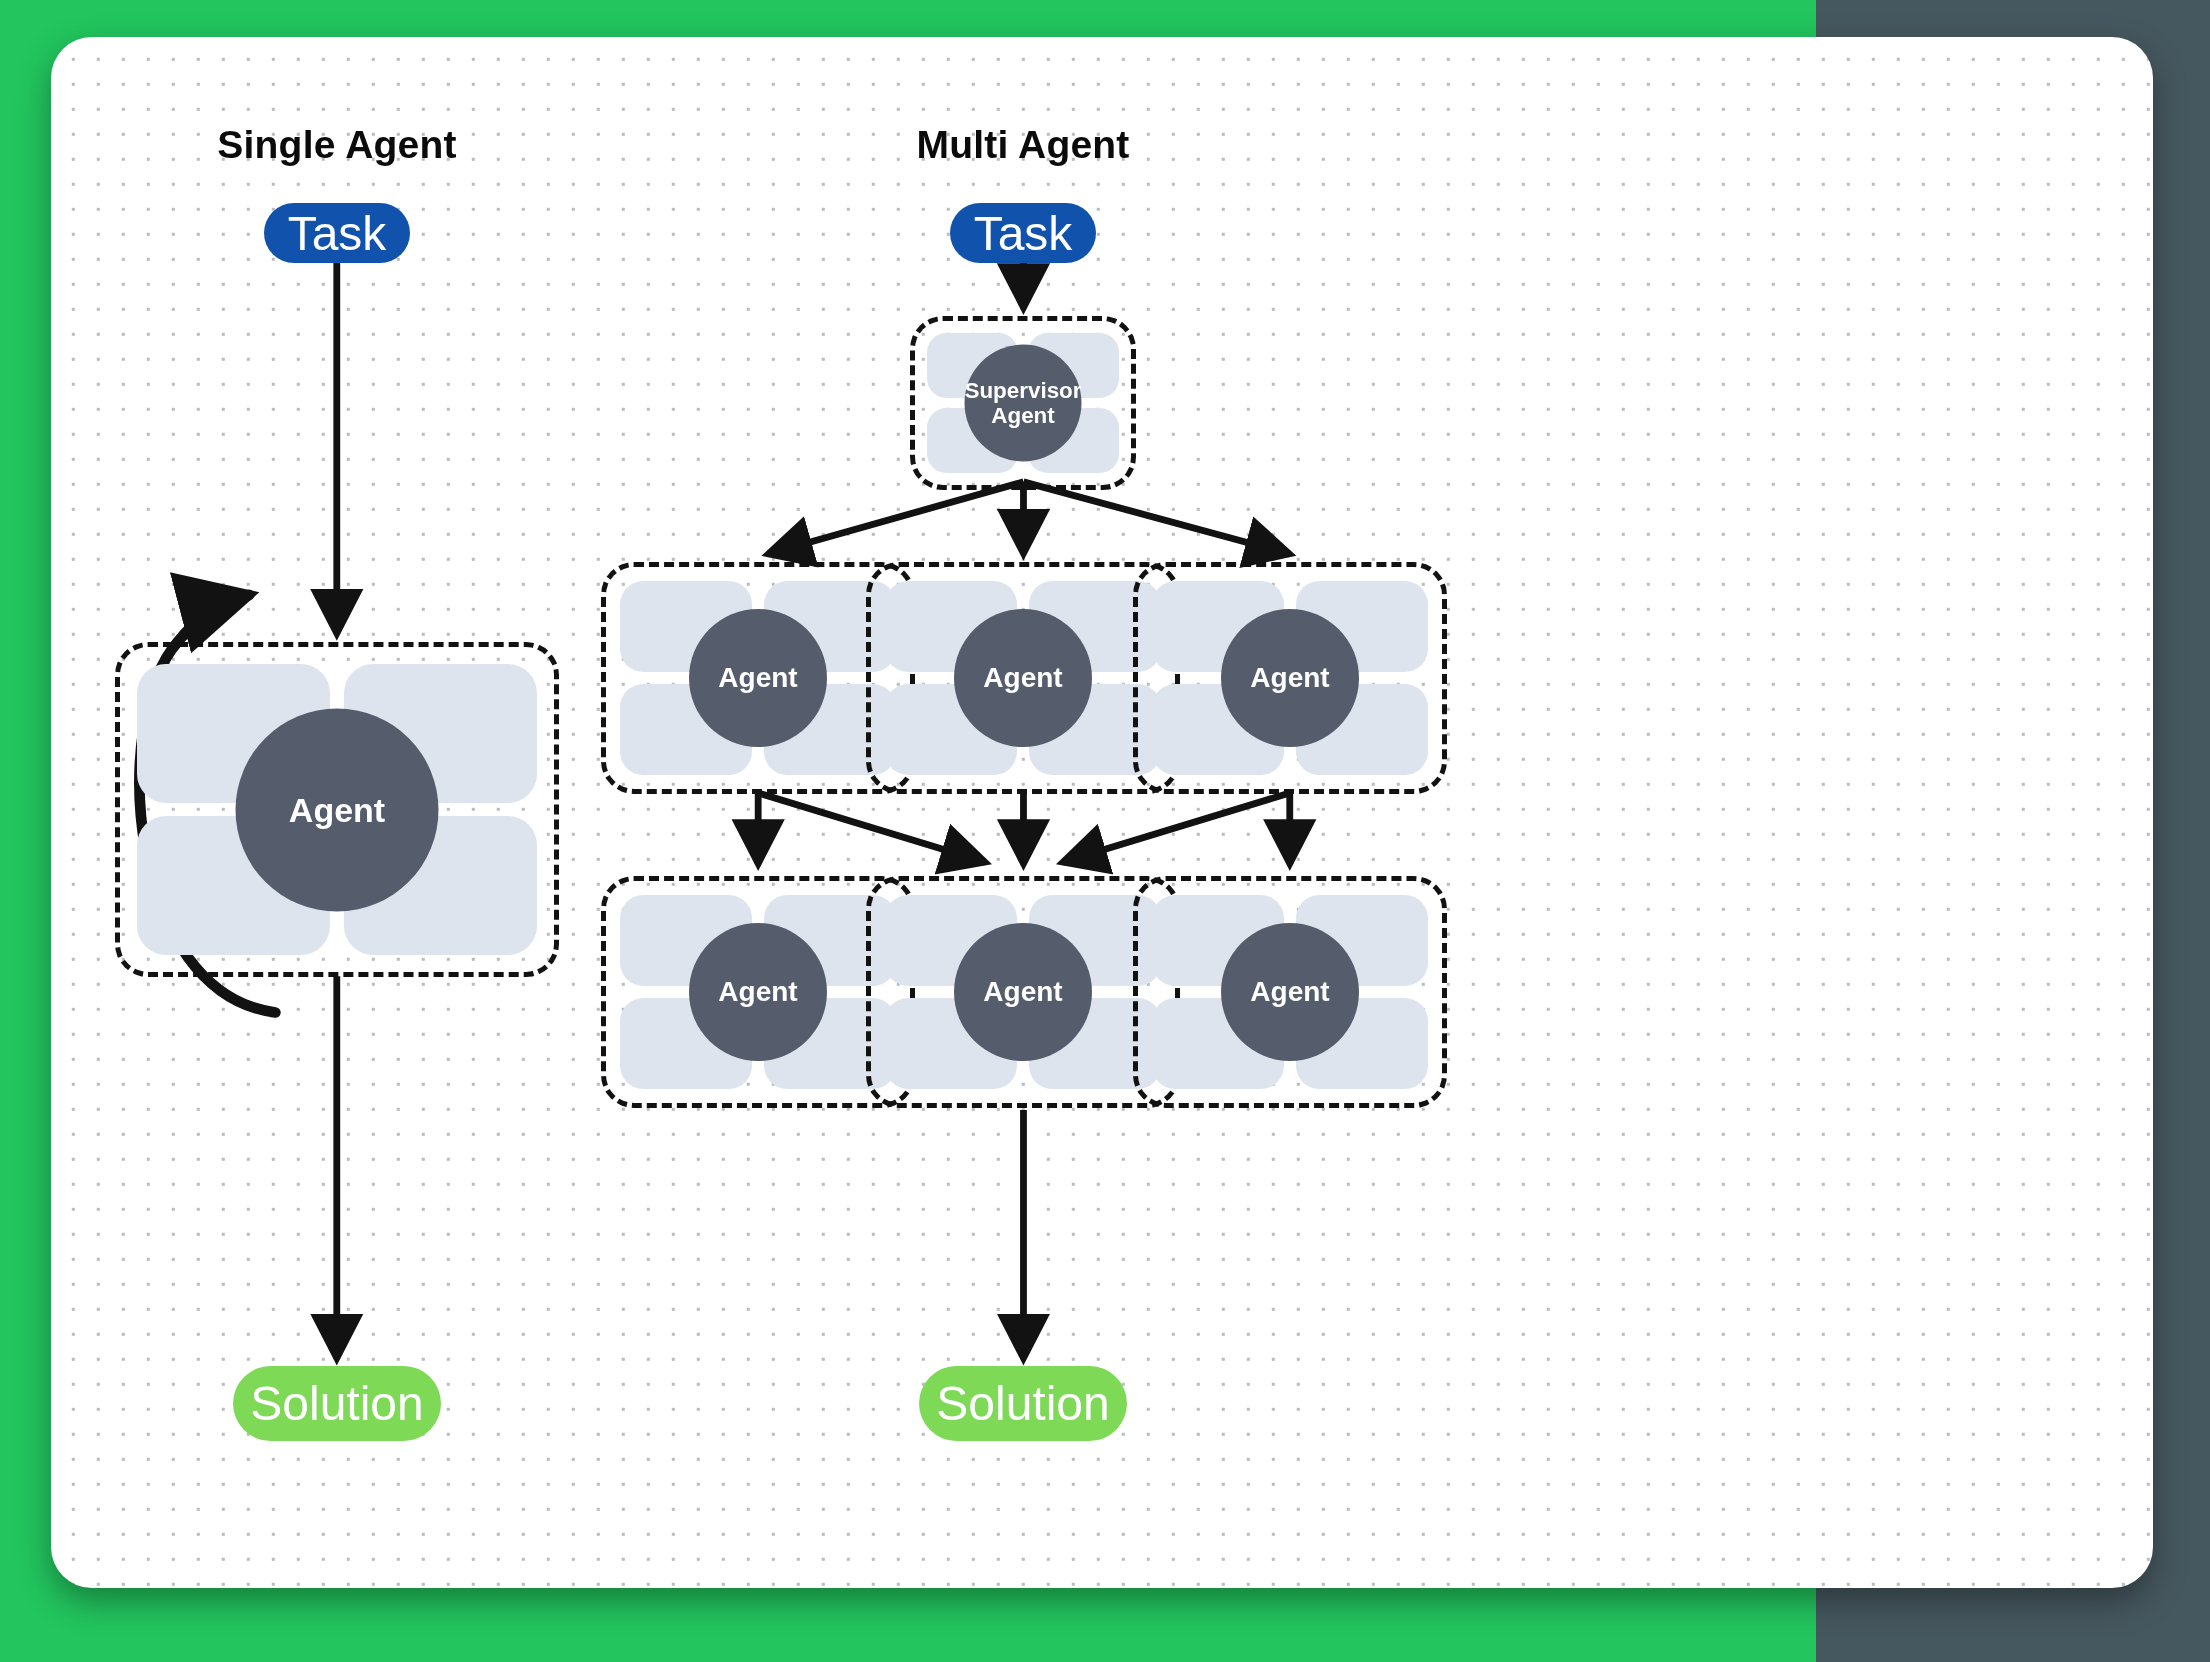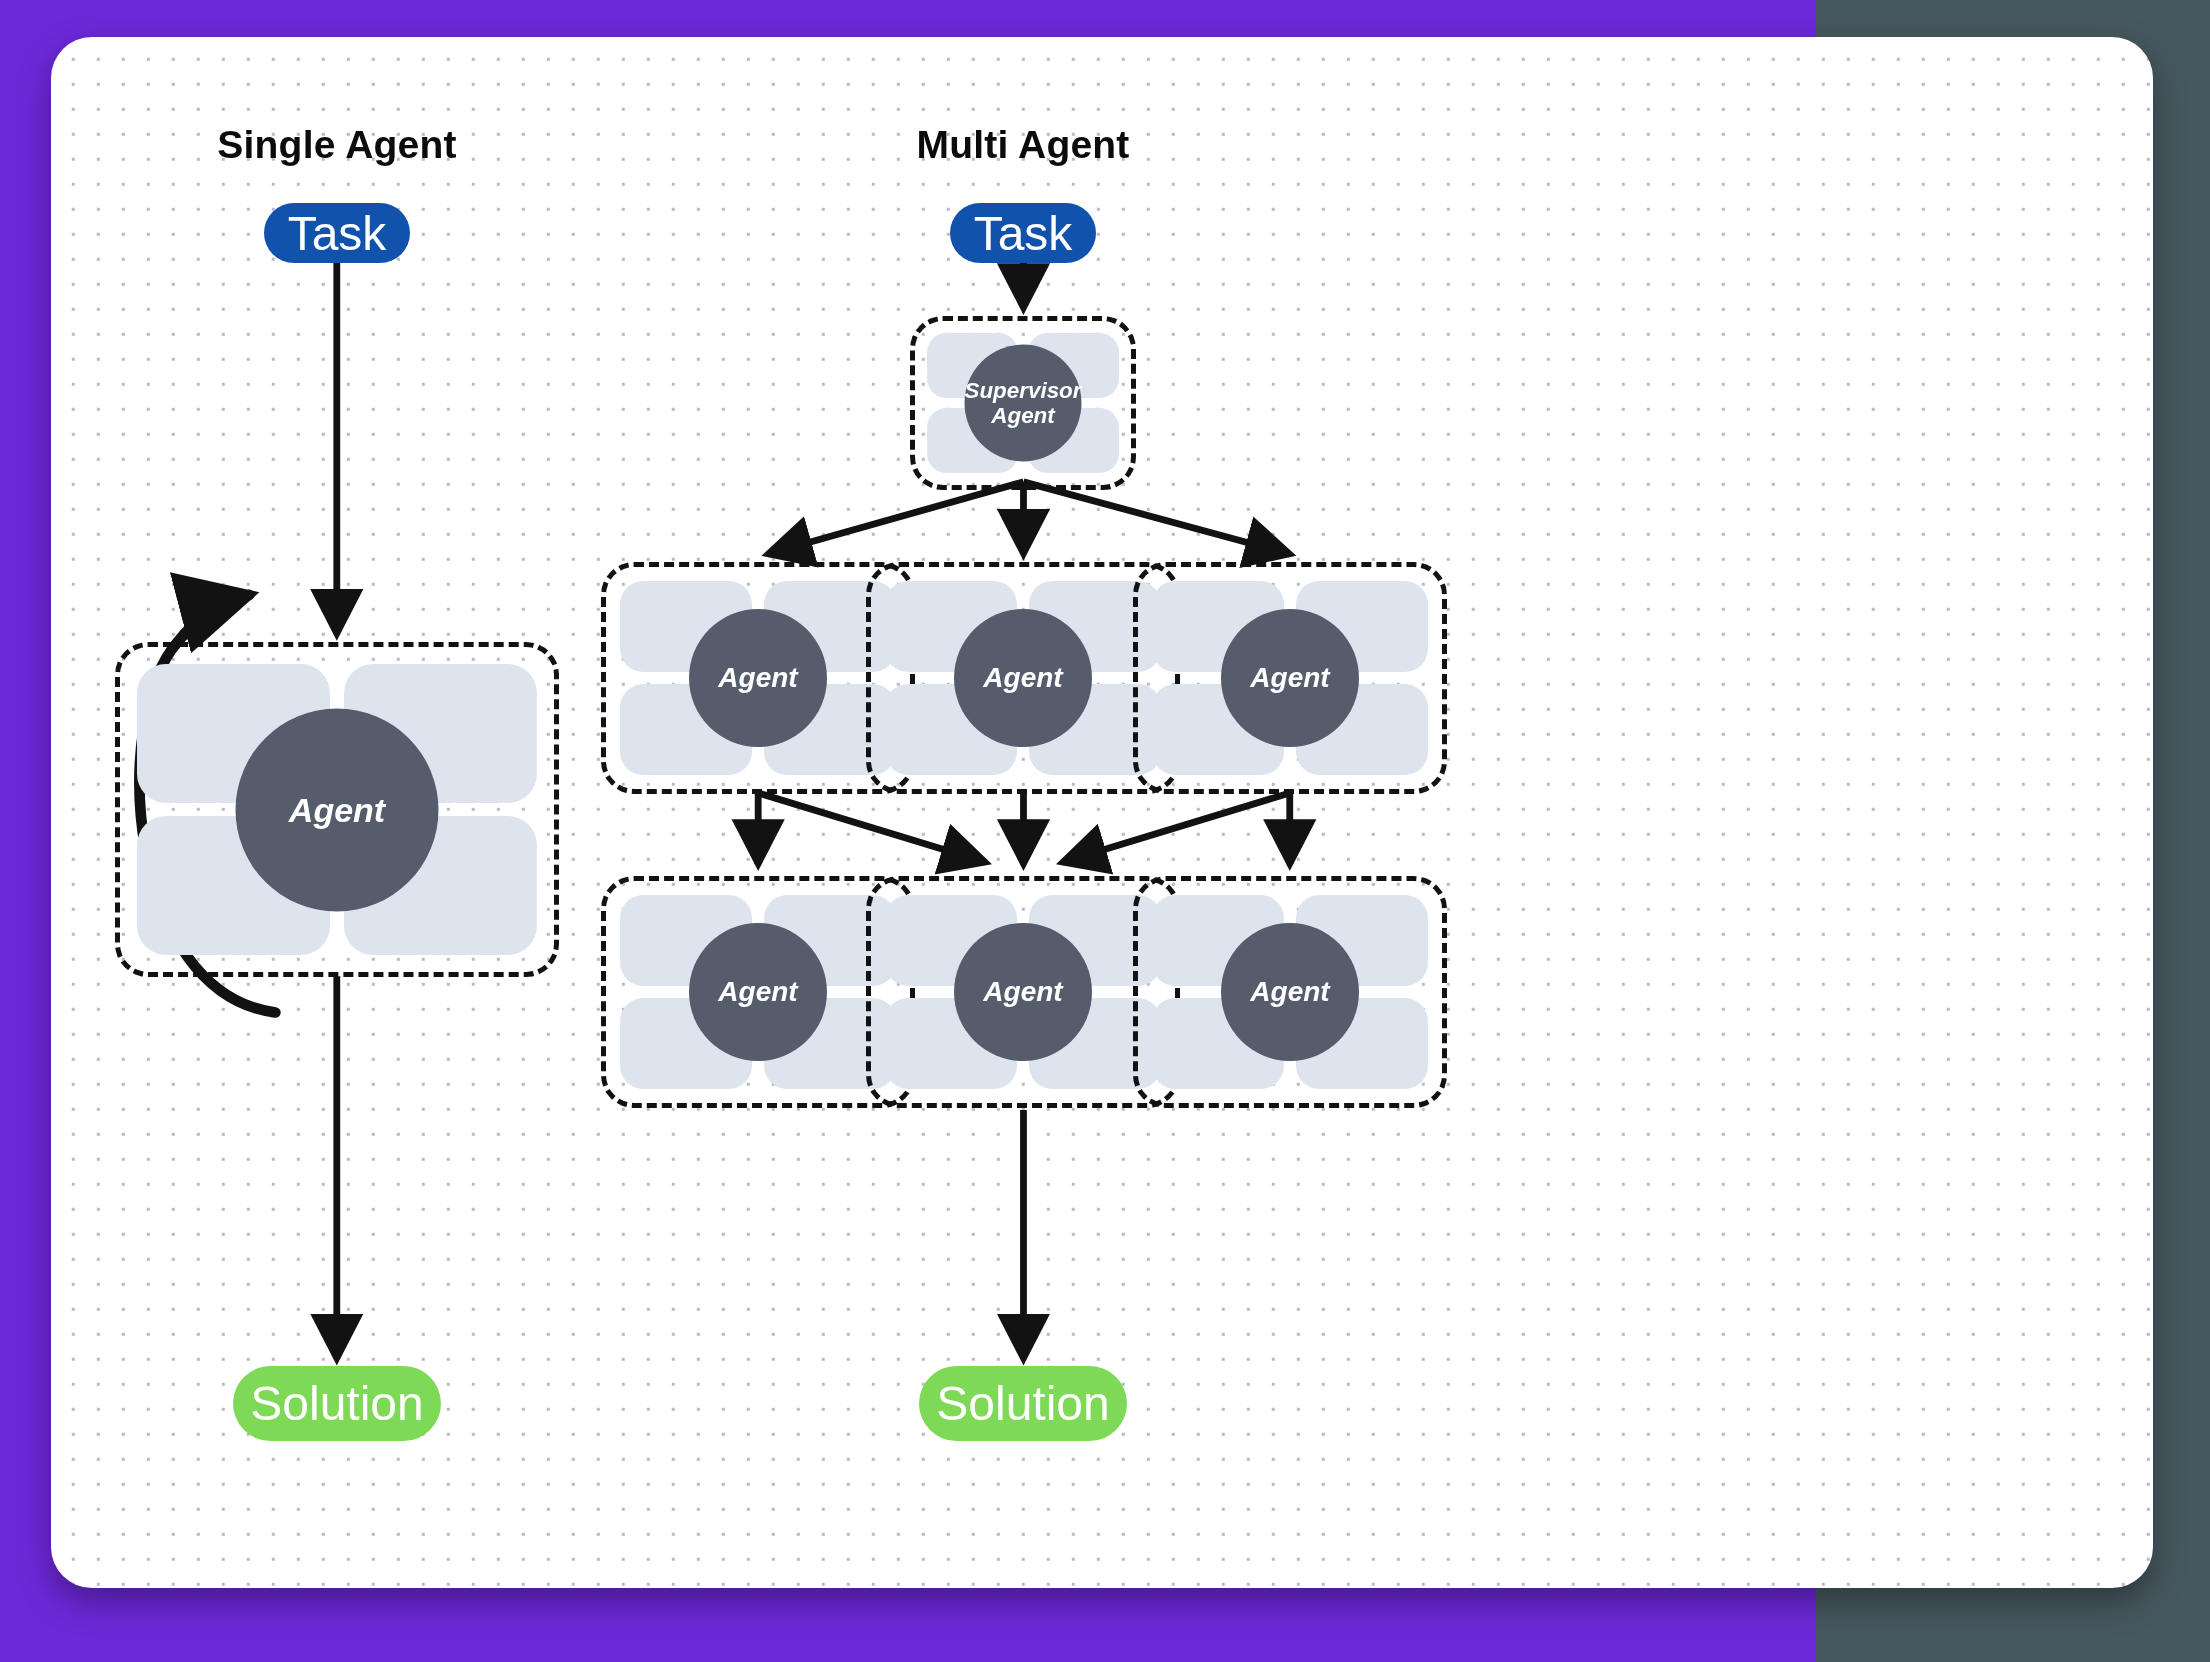--- a/index.html
+++ b/index.html
@@ -8,21 +8,21 @@
     background: #46585f;
     width: 2211px;
     height: 1663px;
     overflow: hidden;
     font-family: "Liberation Sans", sans-serif;
   }
   #stage {
     position: relative;
     width: 1816px;
     height: 1663px;
-    background: #6d28d9;
+    background: #22c55e;
   }
   .card {
     position: absolute;
     left: 51px;
     top: 37px;
     width: 2102px;
     height: 1551px;
     background: #ffffff;
     border-radius: 41px;
     box-shadow: 0 13.7px 33px rgba(0,0,0,0.35);
@@ -71,21 +71,20 @@
   .pill.task { background: #1052ac; }
   .pill.solution { background: #7ed957; }
 
   .agentbox {
     position: absolute;
     border: 5.9px dashed #121212;
     border-radius: 33px;
     box-sizing: border-box;
     transform: translateX(-50%);
     background: transparent;
-    font-style: italic;
   }
   .tiles {
     position: absolute;
     inset: 16.6px;
     display: grid;
     grid-template-columns: 1fr 1fr;
     grid-template-rows: 1fr 1fr;
     gap: 13.7px;
   }
   .tile {

